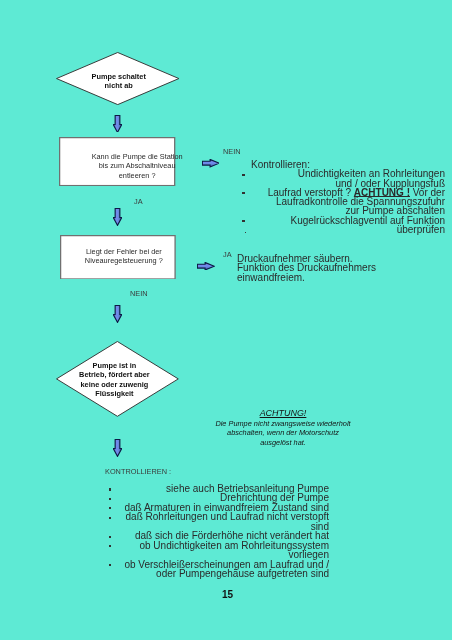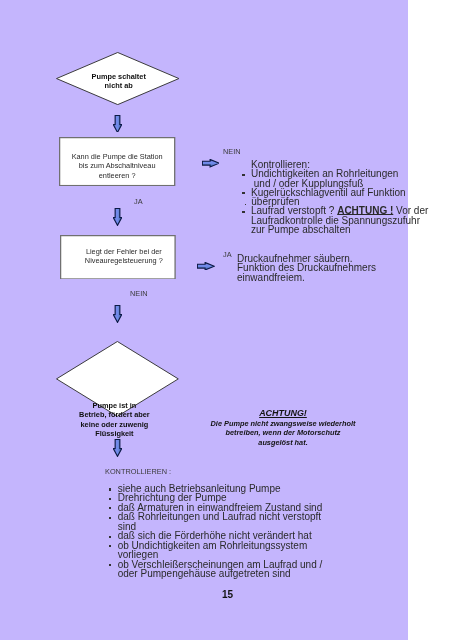--- a/index.html
+++ b/index.html
@@ -1,30 +1,30 @@
 <!DOCTYPE html>
 <html><head>
 <meta charset="utf-8">
 <style>
   html,body{margin:0;padding:0;background:#fff;}
   body{width:452px;height:640px;overflow:hidden;font-family:"Liberation Sans",sans-serif;color:#000}
-  .page{position:relative;width:408px;height:640px;background:#c4b5fd;}
+  .page{position:relative;width:452px;height:640px;background:#5eead4;}
   .shape{position:absolute;}
   .shape svg{display:block;}
   .boxtext,.dtext,.lbl,.para,.bul,.pageno,.warnbox{will-change:transform;}
   .boxtext{position:absolute;text-align:center;font-size:7.35px;line-height:9.35px;color:#2a2a2a;}
   .dtext{position:absolute;text-align:center;font-size:7.35px;font-weight:bold;line-height:9.45px;color:#101010;}
   .lbl{position:absolute;font-size:7.35px;line-height:7.3px;color:#3a3a3a;white-space:nowrap;margin-left:21px;}
   .para{position:absolute;font-size:10px;line-height:9.3px;color:#2a2a2a;}
   .pageno{position:absolute;font-size:10px;font-weight:bold;color:#111;line-height:7.6px;}
-  .bullet-row{position:relative;padding-left:8.7px;}
+  .bullet-row{position:relative;padding-left:8.7px;text-align:right;}
   .nb .bullet-row{padding-left:6px;}
   .nb .bullet-dot{left:-2.7px;}
   .bullet-dot{position:absolute;left:0;top:4.4px;width:2.2px;height:2.2px;background:#323232;}
-  .warnbox{position:absolute;text-align:center;font-size:7.35px;line-height:9.4px;color:#141414;font-style:italic;font-weight:bold;}
+  .warnbox{position:absolute;text-align:center;font-size:7.35px;line-height:9.4px;color:#141414;font-style:italic;font-weight:normal;}
   .warn-title{text-decoration:underline;font-size:8.95px;line-height:9.7px;}
   .bl{display:block;white-space:pre;}
   .ach{font-weight:bold;text-decoration:underline;text-underline-offset:-0.3px;}
   .bl-dot{position:relative;}
   .bl-dot{padding-left:0.3px;}
   .bl-dot::before{content:"";position:absolute;left:-6.1px;top:6.9px;width:1.4px;height:1.4px;background:#3a3a3a;}
 </style>
 </head>
 <body>
 
@@ -54,21 +54,21 @@
       </defs>
       <polygon points="21,4 67,4 67,92 86,92 44,168 2,92 21,92" fill="url(#gdown1)" stroke="#0c1a45" stroke-width="11" stroke-linejoin="miter"></polygon>
     </svg>
   </div>
 
   <div class="shape" style="left:59.4px;top:136.9px;width:116.3px;height:49.2px;">
     <svg width="116.3" height="49.2" viewBox="0 0 116.3 49.2">
       <rect x="0.6" y="0.6" width="115.1" height="48" fill="#ffffff" stroke="#707070" stroke-width="1.3"></rect>
     </svg>
   </div>
-  <div class="boxtext" style="left:59.4px;top:152px;width:116.3px;">
+  <div class="boxtext" style="left:59.4px;top:152px;width:116.3px;padding-left:20px;">
     <div>Kann die Pumpe die Station</div>
     <div>bis zum Abschaltniveau</div>
     <div>entleeren ?</div>
   </div>
 
   <div class="lbl" style="left:113.3px;top:198.4px;">JA</div>
   <div class="shape" style="left:113px;top:208px;width:9px;height:17.8px;">
     <svg width="9" height="17.8" viewBox="0 0 88 172" preserveAspectRatio="none">
       <polygon points="21,4 67,4 67,92 86,92 44,168 2,92 21,92" fill="url(#gdown1)" stroke="#0c1a45" stroke-width="11" stroke-linejoin="miter"></polygon>
     </svg>
@@ -89,21 +89,21 @@
     <svg width="9" height="17.8" viewBox="0 0 88 172" preserveAspectRatio="none">
       <polygon points="21,4 67,4 67,92 86,92 44,168 2,92 21,92" fill="url(#gdown1)" stroke="#0c1a45" stroke-width="11" stroke-linejoin="miter"></polygon>
     </svg>
   </div>
 
   <div class="shape" style="left:55.8px;top:341px;width:122.8px;height:75.8px;">
     <svg width="122.8" height="75.8" viewBox="0 0 122.8 75.8">
       <polygon points="61.4,0.5 122.3,37.9 61.4,75.3 0.5,37.9" fill="#ffffff" stroke="#333333" stroke-width="0.95"></polygon>
     </svg>
   </div>
-  <div class="dtext" style="left:52.8px;top:360.6px;width:122.8px;margin-top:40px;">
+  <div class="dtext" style="left:52.8px;top:360.6px;width:122.8px;">
     <div>Pumpe  ist in</div>
     <div>Betrieb, fördert aber</div>
     <div>keine oder zuwenig</div>
     <div>Flüssigkeit</div>
   </div>
 
   <div class="shape" style="left:113px;top:438.9px;width:9px;height:17.8px;">
     <svg width="9" height="17.8" viewBox="0 0 88 172" preserveAspectRatio="none">
       <polygon points="21,4 67,4 67,92 86,92 44,168 2,92 21,92" fill="url(#gdown1)" stroke="#0c1a45" stroke-width="11" stroke-linejoin="miter"></polygon>
     </svg>
@@ -135,41 +135,41 @@
 
   <div class="para nb" style="left:244.8px;top:160.4px;width:200px;">
     <div style="margin-left:6px;">Kontrollieren:</div>
     <div class="bullet-row">
       <span class="bullet-dot"></span>
       <span class="bl">Undichtigkeiten an Rohrleitungen</span>
       <span class="bl"> und / oder Kupplungsfuß</span>
     </div>
     <div class="bullet-row">
       <span class="bullet-dot"></span>
-      <span class="bl">Kugelrückschlagventil auf Funktion</span>
-      <span class="bl bl-dot">überprüfen</span>
-    </div>
-    <div class="bullet-row">
-      <span class="bullet-dot"></span>
       <span class="bl"><span>Laufrad verstopft ? </span><b class="ach">ACHTUNG !</b><span> Vor der</span></span>
       <span class="bl">Laufradkontrolle die Spannungszufuhr</span>
       <span class="bl">zur Pumpe abschalten</span>
+    </div>
+    <div class="bullet-row">
+      <span class="bullet-dot"></span>
+      <span class="bl">Kugelrückschlagventil auf Funktion</span>
+      <span class="bl bl-dot">überprüfen</span>
     </div>
   </div>
 
   <div class="para" style="left:237.3px;top:254.2px;width:180px;">
     <div>Druckaufnehmer säubern.</div>
     <div>Funktion des Druckaufnehmers</div>
     <div>einwandfreiem.</div>
   </div>
 
   <div class="warnbox" style="left:193.4px;top:408.9px;width:180px;">
     <div class="warn-title">ACHTUNG!</div>
     <div class="warn-line">Die Pumpe nicht zwangsweise wiederholt</div>
-    <div class="warn-line">betreiben, wenn der Motorschutz</div>
+    <div class="warn-line">abschalten, wenn der Motorschutz</div>
     <div class="warn-line">ausgelöst hat.</div>
   </div>
 
   <div class="lbl" style="left:83.9px;top:467.9px;">KONTROLLIEREN :</div>
   <div class="para" style="left:108.6px;top:484px;width:220px;line-height:9.43px;">
     <div class="bullet-row">
       <span class="bullet-dot"></span>
       <span>siehe auch Betriebsanleitung Pumpe</span>
     </div>
     <div class="bullet-row">

